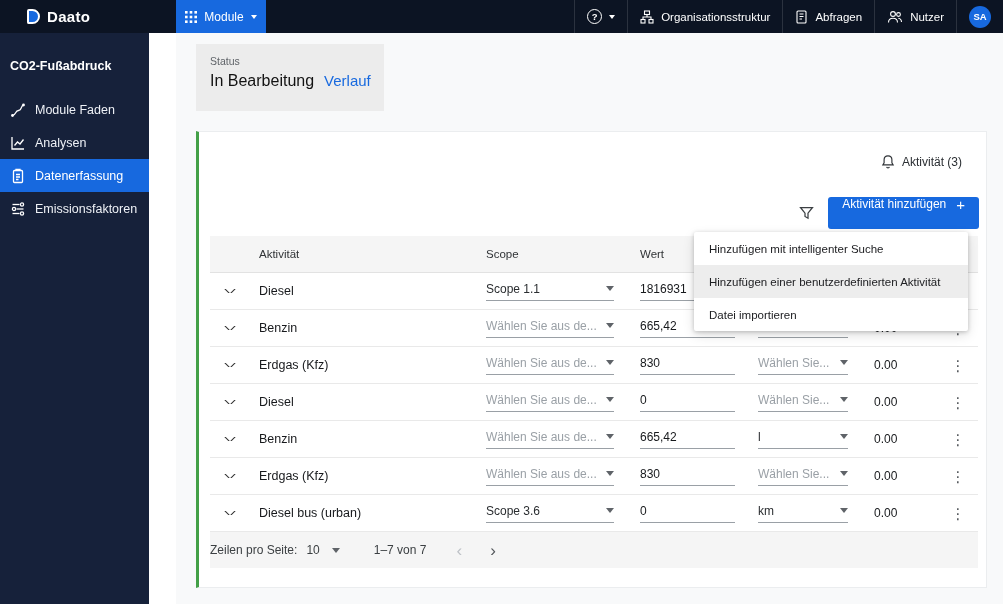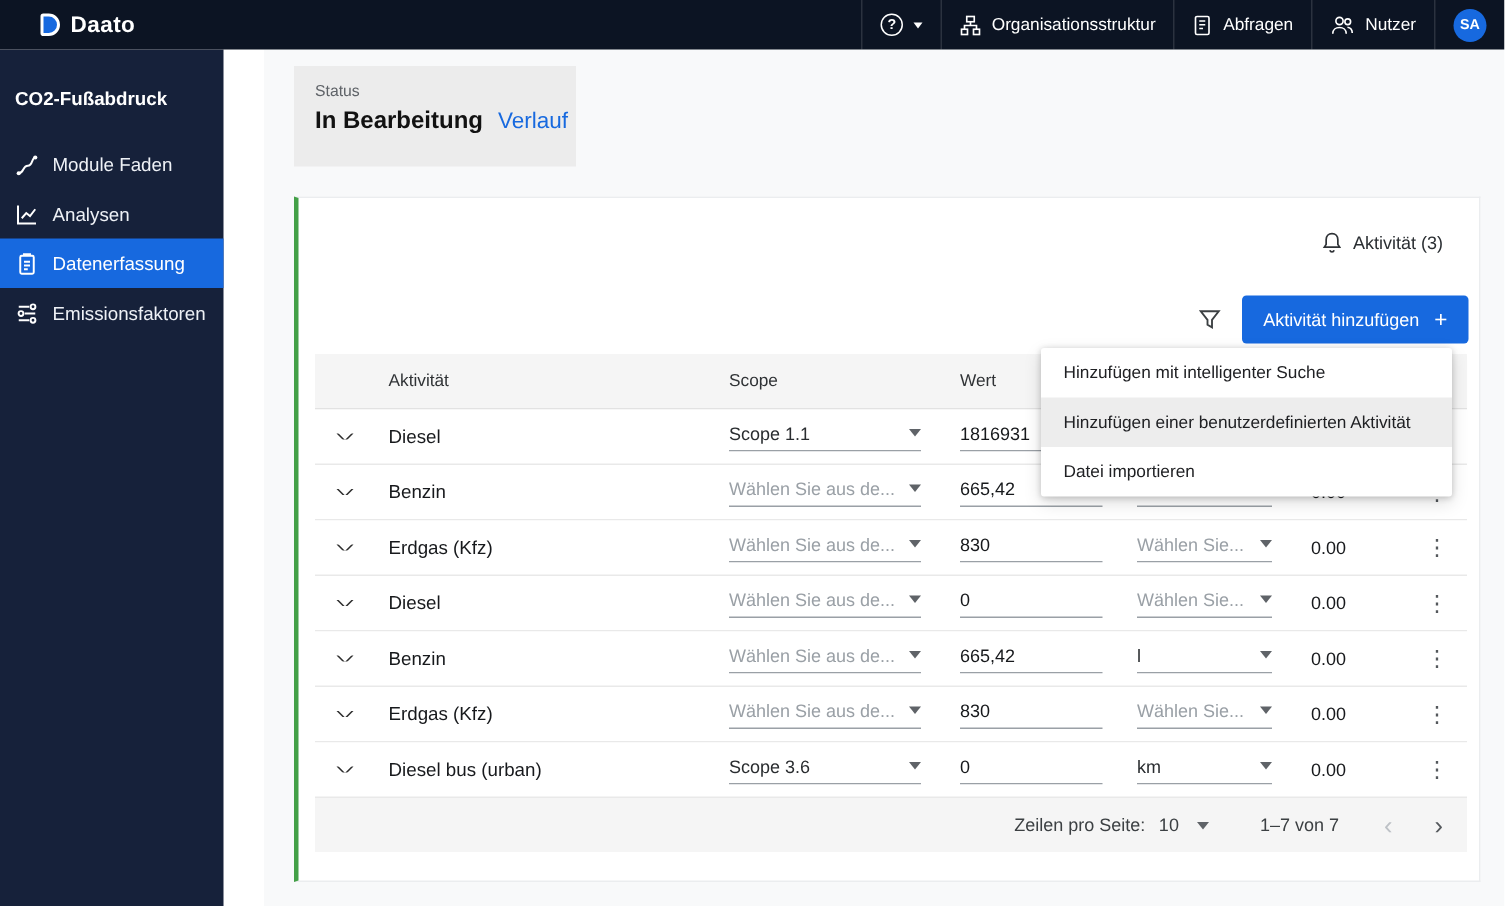--- a/index.html
+++ b/index.html
@@ -22,27 +22,27 @@
   .sidebar{position:absolute;top:33px;left:0;width:149px;bottom:0;background:#16213a;color:#fff;z-index:30}
   .side-title{padding:26px 10px 20px;font-size:12.5px;font-weight:bold}
   .side-item{height:33px;display:flex;align-items:center;gap:9px;padding-left:10px;font-size:12.5px;cursor:pointer;color:#eef1f6}
   .side-item.active{background:#1769df;color:#fff}
 
   
   .main{position:absolute;left:176px;top:33px;right:0;bottom:0;background:#f8f9fa}
   .status-card{position:absolute;left:20px;top:11px;width:188px;height:67px;background:#ececec;padding:11px 14px}
   .status-label{font-size:10.5px;color:#5f6368}
   .status-row{display:flex;align-items:baseline;gap:10px;margin-top:5px}
-  .status-value{font-size:16px;font-weight:bold;color:#121212;white-space:nowrap}
+  .status-value{font-size:16px;font-weight:normal;color:#121212;white-space:nowrap}
   .status-link{font-size:15px;color:#1769df;cursor:pointer}
 
   .card{position:absolute;left:20px;top:98px;width:791px;height:457px;background:#fff;border:1px solid #ebedef;border-left:3px solid #43a047}
   .act-badge{position:absolute;top:22px;right:24px;display:flex;align-items:center;gap:7px;font-size:12px;color:#2b2f33;cursor:pointer}
   .toolbar{position:absolute;top:65px;right:7px;display:flex;align-items:center;gap:14px}
-  .add-btn{height:32px;background:#1769df;color:#fff;border:none;border-radius:3px;font-size:12px;display:flex;align-items:center;gap:10px;padding:0 14px;cursor:pointer;font-family:inherit}
+  .add-btn{height:32px;background:#1769df;color:#fff;border:none;border-radius:3px;font-size:12px;display:flex;align-items:flex-start;gap:10px;padding:0 14px;cursor:pointer;font-family:inherit}
   .plus{font-size:15px;line-height:1}
 
   
   .table{position:absolute;left:11px;top:104px;width:768px}
   .tr{display:grid;grid-template-columns:39px 227px 154px 118px 116px 74px 40px;align-items:center;height:37px;border-bottom:1px solid #e9e9e9;background:#fff}
   .thead{background:#f5f5f5;border-bottom:1px solid #e2e2e2}
   .th{padding-left:10px;font-size:11.5px;color:#303336}
   .td{padding-left:10px;font-size:12.5px;color:#17191c;white-space:nowrap;overflow:hidden}
   .td-exp{display:flex;justify-content:center;padding-left:0}
   .chev{width:8px;height:8px;border-right:1.8px solid #2d2d2d;border-bottom:1.8px solid #2d2d2d;transform:rotate(45deg);margin-top:-4px;cursor:pointer}
@@ -50,41 +50,56 @@
   .sel-scope{width:128px}
   .sel-unit{width:90px}
   .sel-text{font-size:12px;color:#2a2d30;white-space:nowrap;overflow:hidden}
   .sel-text.ph{color:#9aa0a6}
   .caret{width:0;height:0;border-left:4px solid transparent;border-right:4px solid transparent;border-top:5px solid #5f6368;flex:0 0 auto;margin-left:6px}
   .input{width:95px;border-bottom:1px solid #9aa0a6;font-size:12px;color:#17191c;padding-bottom:4px;min-height:16px;cursor:text}
   .td-co2{font-size:12px}
   .td-kebab{display:flex;justify-content:center;padding-left:0}
   .kebab{font-size:15px;color:#54585c;cursor:pointer;line-height:1}
 
-  .tfoot{background:#f5f5f5;height:36px;display:flex;align-items:center;justify-content:flex-end;font-size:12px;color:#3c4043}
+  .tfoot{background:#f5f5f5;height:36px;display:flex;align-items:center;justify-content:flex-start;font-size:12px;color:#3c4043}
   .rpp{display:flex;align-items:center;gap:6px;margin-left:9px;cursor:pointer}
   .range{margin-left:34px}
   .pg{font-size:17px;line-height:1;cursor:pointer}
   .pg-prev{margin-left:30px;color:#bdc1c6}
   .pg-next{margin-left:28px;margin-right:16px;color:#54585c}
 
   
   .menu{position:absolute;left:518px;top:199px;min-width:274px;width:max-content;background:#fff;box-shadow:0 1px 4px rgba(0,0,0,.2),0 4px 12px rgba(0,0,0,.13);z-index:50;border-radius:2px}
   .menu-item{height:33px;display:flex;align-items:center;padding:0 15px;font-size:11.5px;color:#202124;white-space:nowrap;cursor:pointer}
   .menu-item.hl{background:#ededed}
 </style>
 </head>
 <body>
 
 <div class="app">
 
   <div class="topbar">
     <div class="brand">
       <span class="logo-mark"></span>
       <span class="brand-text">Daato</span>
+    </div>
+    <div class="module-btn">
+      <svg width="12" height="12" viewBox="0 0 12 12" fill="#fff">
+          <rect width="2.6" height="2.6"></rect>
+          <rect x="4.7" width="2.6" height="2.6"></rect>
+          <rect x="9.4" width="2.6" height="2.6"></rect>
+          <rect y="4.7" width="2.6" height="2.6"></rect>
+          <rect x="4.7" y="4.7" width="2.6" height="2.6"></rect>
+          <rect x="9.4" y="4.7" width="2.6" height="2.6"></rect>
+          <rect y="9.4" width="2.6" height="2.6"></rect>
+          <rect x="4.7" y="9.4" width="2.6" height="2.6"></rect>
+          <rect x="9.4" y="9.4" width="2.6" height="2.6"></rect>
+        </svg>
+      <span>Module</span>
+      <span class="caret-w"></span>
     </div>
     <div class="topnav">
       <div class="tn-item">
         <span class="help-circle">?</span>
         <span class="caret-w"></span>
       </div>
       <div class="tn-item">
         <svg width="14" height="14" viewBox="0 0 14 14" fill="none" stroke="#fff" stroke-width="1.1">
             <rect x="4.5" y="1" width="5" height="3.5"></rect>
             <rect x="1" y="9.5" width="4" height="3.5"></rect>

